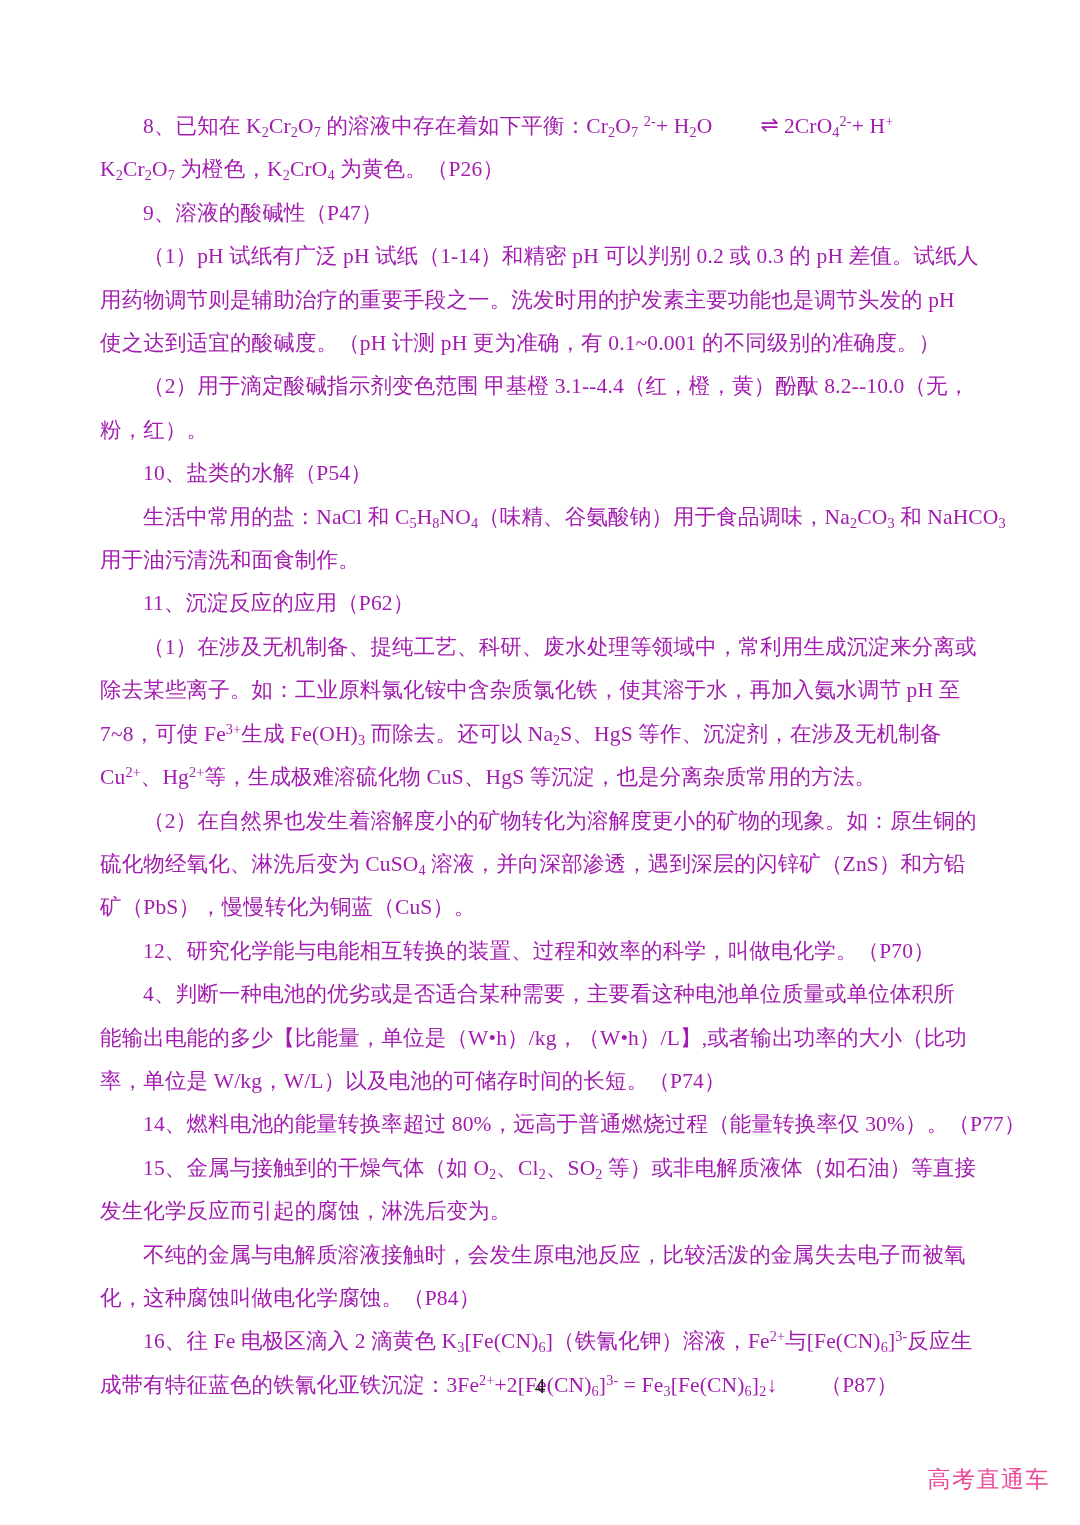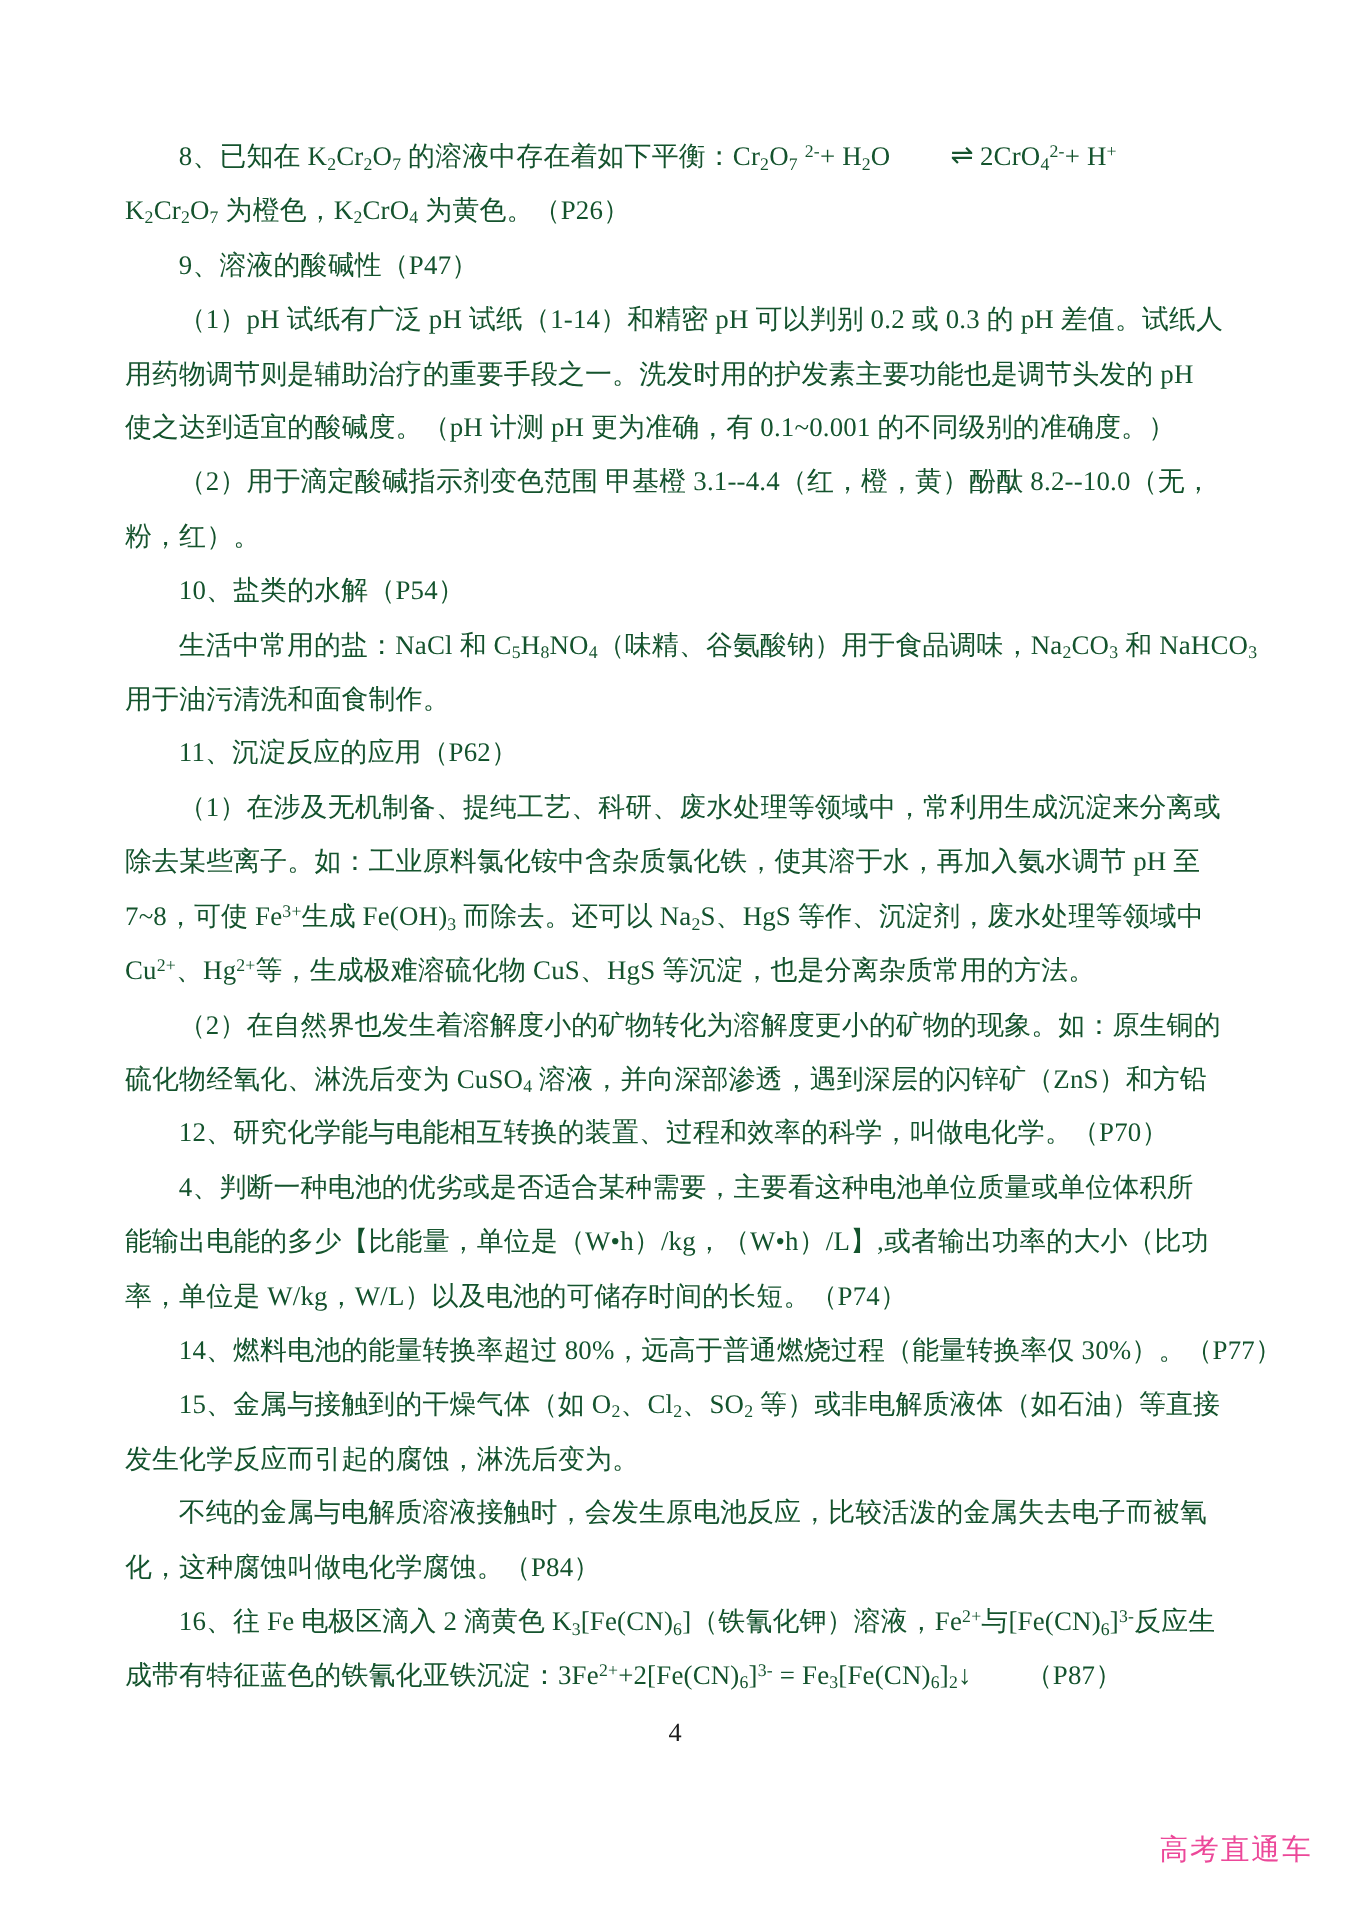--- a/index.html
+++ b/index.html
@@ -21,21 +21,21 @@
     position: absolute;
     left: 100px;
     top: 104px;
     width: 880px;
   }
   .line {
     font-size: 21.5px;
     line-height: 43.4px;
     white-space: nowrap;
     letter-spacing: 0.1px;
-    color: #14532d;
+    color: #a21caf;
     font-weight: 500;
     -webkit-font-smoothing: antialiased;
   }
   .line.indent {
     text-indent: 43px;
   }
   
   .line.wide {
     letter-spacing: 0.15px;
   }
@@ -90,24 +90,25 @@
       <div class="line wide"><span>用药物调节则是辅助治疗的重要手段之一。洗发时用的护发素主要功能也是调节头发的 pH</span></div>
       <div class="line wide"><span>使之达到适宜的酸碱度。（pH 计测 pH 更为准确，有 0.1~0.001 的不同级别的准确度。）</span></div>
       <div class="line indent wide"><span>（2）用于滴定酸碱指示剂变色范围 甲基橙 3.1--4.4（红，橙，黄）酚酞 8.2--10.0（无，</span></div>
       <div class="line wide"><span>粉，红）。</span></div>
       <div class="line indent wide"><span>10、盐类的水解（P54）</span></div>
       <div class="line indent wide"><span>生活中常用的盐：NaCl 和 C</span><sub>5</sub><span>H</span><sub>8</sub><span>NO</span><sub>4</sub><span>（味精、谷氨酸钠）用于食品调味，Na</span><sub>2</sub><span>CO</span><sub>3</sub><span> 和 NaHCO</span><sub>3</sub></div>
       <div class="line wide"><span>用于油污清洗和面食制作。</span></div>
       <div class="line indent wide"><span>11、沉淀反应的应用（P62）</span></div>
       <div class="line indent wide"><span>（1）在涉及无机制备、提纯工艺、科研、废水处理等领域中，常利用生成沉淀来分离或</span></div>
       <div class="line wide"><span>除去某些离子。如：工业原料氯化铵中含杂质氯化铁，使其溶于水，再加入氨水调节 pH 至</span></div>
-      <div class="line wide"><span>7~8，可使 Fe</span><sup>3+</sup><span>生成 Fe(OH)</span><sub>3</sub><span> 而除去。还可以 Na</span><sub>2</sub><span>S、HgS 等作、沉淀剂，废水处理等领域中</span></div>
+      <div class="line wide"><span>7~8，可使 Fe</span><sup>3+</sup><span>生成 Fe(OH)</span><sub>3</sub><span> 而除去。还可以 Na</span><sub>2</sub><span>S、HgS 等作、沉淀剂，在涉及无机制备</span></div>
       <div class="line wide"><span>Cu</span><sup>2+</sup><span>、Hg</span><sup>2+</sup><span>等，生成极难溶硫化物 CuS、HgS 等沉淀，也是分离杂质常用的方法。</span></div>
       <div class="line indent wide"><span>（2）在自然界也发生着溶解度小的矿物转化为溶解度更小的矿物的现象。如：原生铜的</span></div>
       <div class="line wide"><span>硫化物经氧化、淋洗后变为 CuSO</span><sub>4</sub><span> 溶液，并向深部渗透，遇到深层的闪锌矿（ZnS）和方铅</span></div>
+      <div class="line wide"><span>矿（PbS），慢慢转化为铜蓝（CuS）。</span></div>
       <div class="line indent wide"><span>12、研究化学能与电能相互转换的装置、过程和效率的科学，叫做电化学。（P70）</span></div>
       <div class="line indent wide"><span>4、判断一种电池的优劣或是否适合某种需要，主要看这种电池单位质量或单位体积所</span></div>
       <div class="line wide"><span>能输出电能的多少【比能量，单位是（W•h）/kg，（W•h）/L】,或者输出功率的大小（比功</span></div>
       <div class="line wide"><span>率，单位是 W/kg，W/L）以及电池的可储存时间的长短。（P74）</span></div>
       <div class="line indent wide"><span>14、燃料电池的能量转换率超过 80%，远高于普通燃烧过程（能量转换率仅 30%）。（P77）</span></div>
       <div class="line indent wide"><span>15、金属与接触到的干燥气体（如 O</span><sub>2</sub><span>、Cl</span><sub>2</sub><span>、SO</span><sub>2</sub><span> 等）或非电解质液体（如石油）等直接</span></div>
       <div class="line wide"><span>发生化学反应而引起的腐蚀，淋洗后变为。</span></div>
       <div class="line indent wide"><span>不纯的金属与电解质溶液接触时，会发生原电池反应，比较活泼的金属失去电子而被氧</span></div>
       <div class="line wide"><span>化，这种腐蚀叫做电化学腐蚀。（P84）</span></div>
       <div class="line indent wide"><span>16、往 Fe 电极区滴入 2 滴黄色 K</span><sub>3</sub><span>[Fe(CN)</span><sub>6</sub><span>]（铁氰化钾）溶液，Fe</span><sup>2+</sup><span>与[Fe(CN)</span><sub>6</sub><span>]</span><sup>3-</sup><span>反应生</span></div>

